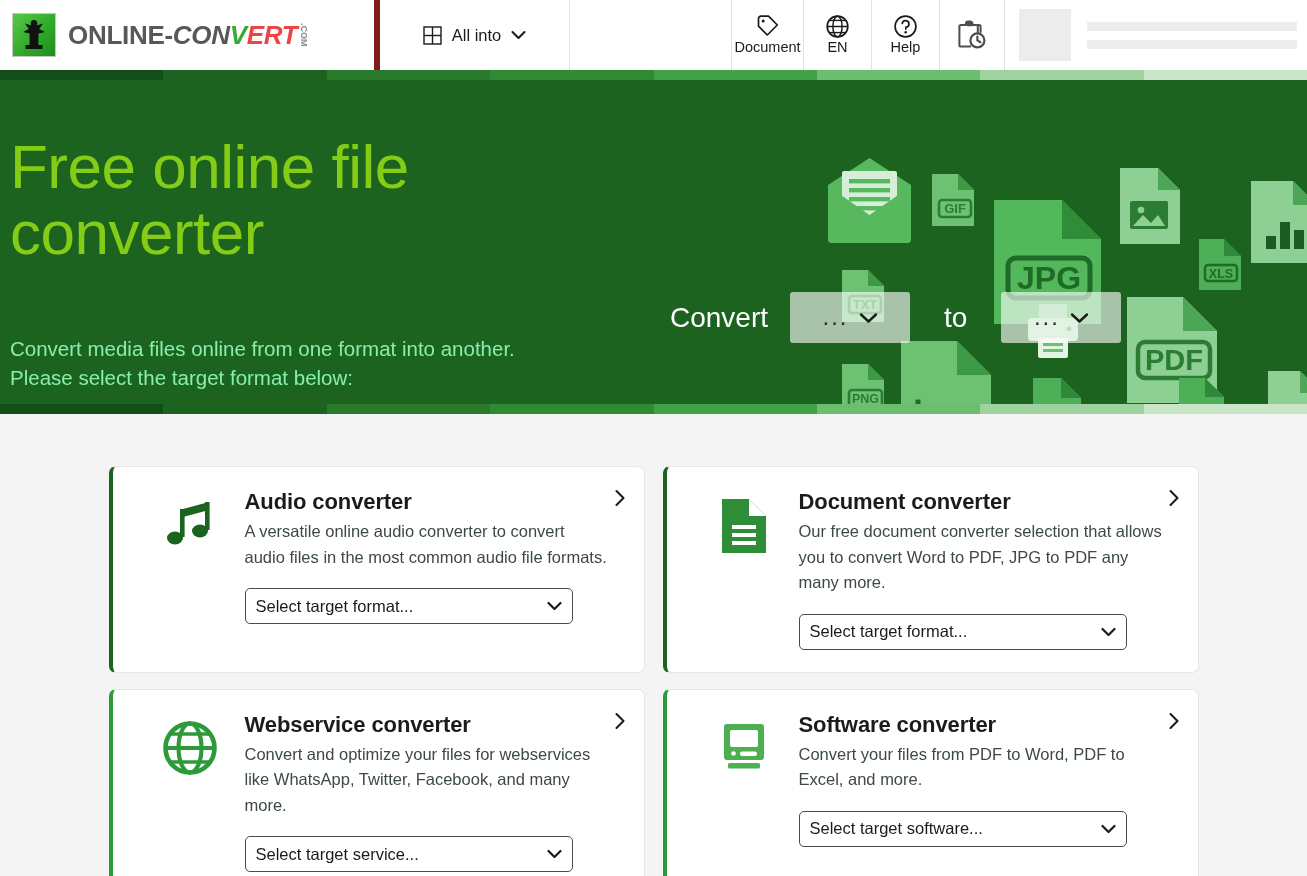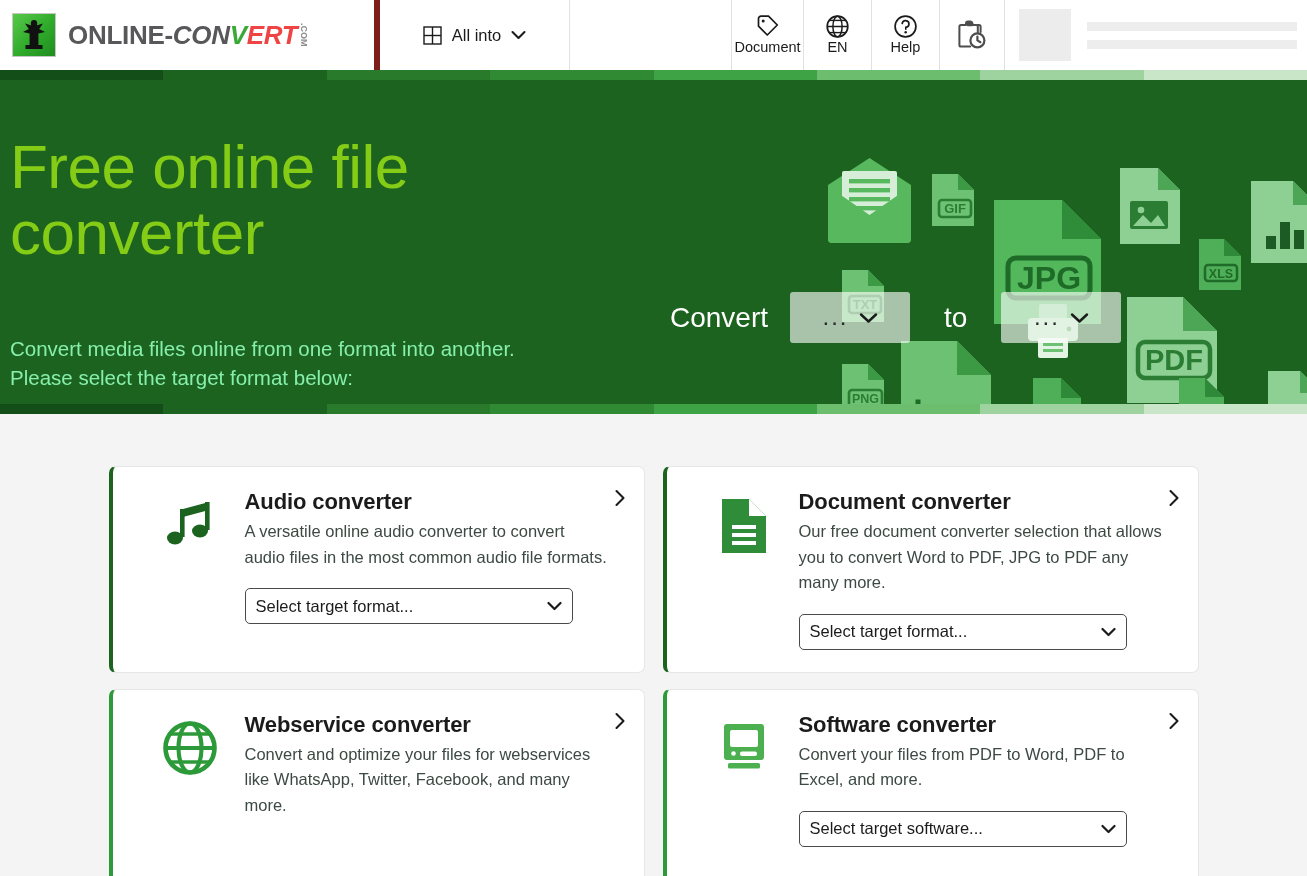--- a/index.html
+++ b/index.html
@@ -641,20 +641,28 @@
           <circle cx="28" cy="28" r="24.5" fill="none" stroke="#2d9a3a" stroke-width="4.6"></circle>
           <ellipse cx="28" cy="28" rx="11.5" ry="24.5" fill="none" stroke="#2d9a3a" stroke-width="4.2"></ellipse>
           <line x1="3.5" y1="28" x2="52.5" y2="28" stroke="#2d9a3a" stroke-width="4.2"></line>
           <line x1="9" y1="14" x2="47" y2="14" stroke="#2d9a3a" stroke-width="3.6"></line>
           <line x1="9" y1="42" x2="47" y2="42" stroke="#2d9a3a" stroke-width="3.6"></line>
         </svg>
       </div>
       <div class="card-body">
         <div class="card-title">Webservice converter</div>
         <div class="card-desc">Convert and optimize your files for webservices like WhatsApp, Twitter, Facebook, and many more.</div>
+        <div class="card-select">
+          <span>Select target service...</span>
+          <span>
+            <svg width="15" height="10" viewBox="0 0 15 10">
+              <polyline points="1.5,2 7.5,8 13.5,2" fill="none" stroke="#1b1b1b" stroke-width="2.2" stroke-linecap="round" stroke-linejoin="round"></polyline>
+            </svg>
+          </span>
+        </div>
       </div>
       <span class="card-arrow">
         <svg width="12" height="18" viewBox="0 0 12 18">
           <polyline points="2.5,2 9.5,9 2.5,16" fill="none" stroke="#1b1b1b" stroke-width="2.1" stroke-linecap="round" stroke-linejoin="round"></polyline>
         </svg>
       </span>
     </div>
 
     <div class="card green-accent">
       <div class="card-icon">

